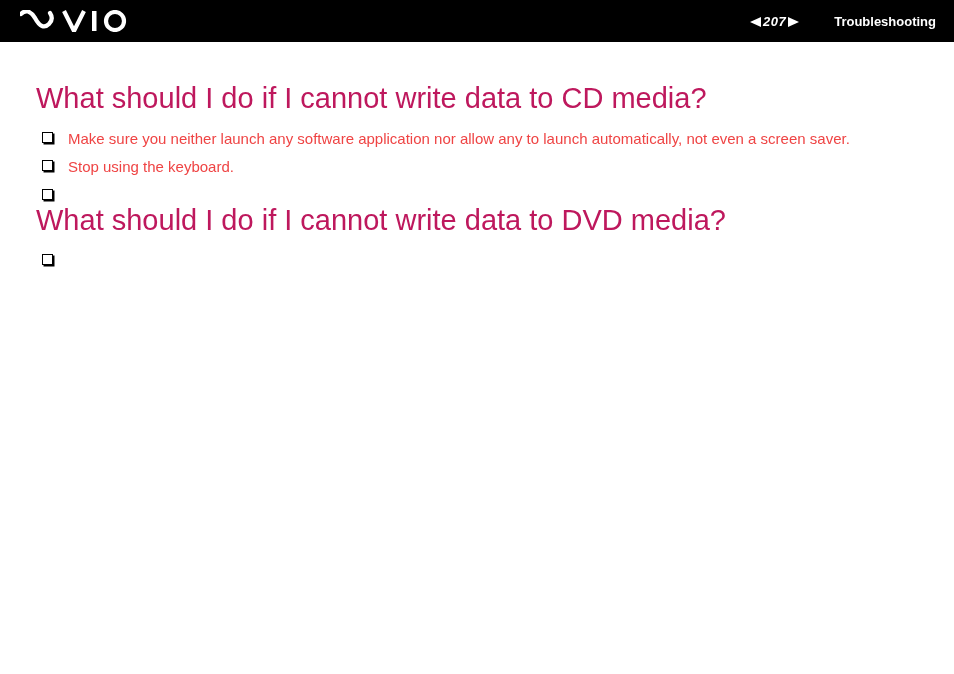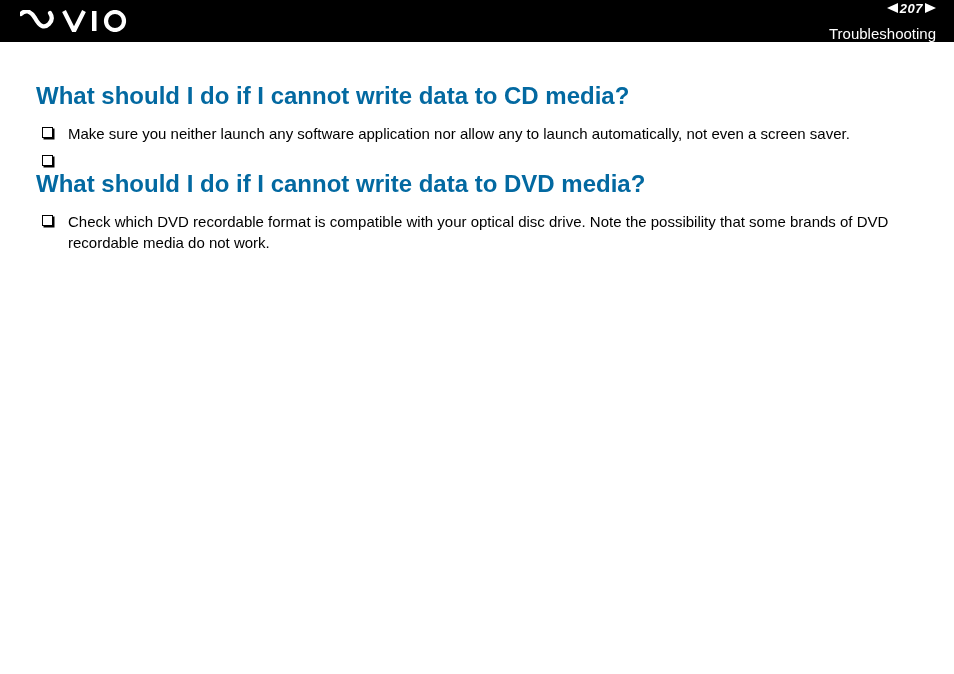--- a/index.html
+++ b/index.html
@@ -10,62 +10,62 @@
     background: #000;
     display: flex;
     align-items: center;
     justify-content: space-between;
     padding: 0 18px 0 20px;
     color: #fff;
   }
   .logo svg { display: block; }
   .header-right {
     display: flex;
-    flex-direction: column;
+    flex-direction: row;
     align-items: flex-end;
     justify-content: center;
-    gap: 8px;
+    gap: 0;
     font-size: 12px;
   }
   .page-nav {
     display: flex;
     align-items: center;
     gap: 2px;
     font-style: italic;
     font-weight: bold;
   }
   .arrow-left, .arrow-right {
     width: 0; height: 0; border-style: solid;
   }
   .arrow-left { border-width: 5.5px 11px 5.5px 0; border-color: transparent #fff transparent transparent; }
   .arrow-right { border-width: 5.5px 0 5.5px 11px; border-color: transparent transparent transparent #fff; }
   .page-nav .num { font-size: 13px; letter-spacing: 0.5px; }
-  .section-name { font-weight: normal; font-size: 15px; margin-top: 1px; }
+  .section-name { font-weight: bold; font-size: 13px; margin-top: 1px; margin-left: 35px; }
   .content {
     padding: 40px 36px 0 36px;
   }
   h2.q {
-    color: #0369a1;
-    font-weight: 700;
-    font-size: 24px;
+    color: #be185d;
+    font-weight: 400;
+    font-size: 29px;
     margin-bottom: 14px;
     margin-top: 0;
   }
   h2.q + ul { margin-bottom: 26px; }
   ul.bullets {
     list-style: none;
     padding-left: 6px;
   }
   ul.bullets li {
     position: relative;
     padding-left: 26px;
     font-size: 15px;
     line-height: 1.35;
     margin-bottom: 8px;
-    color: #000000;
+    color: #ef4444;
   }
   ul.bullets li .bullet-icon {
     position: absolute;
     left: 0;
     top: 3px;
     width: 11px;
     height: 11px;
     border: 1.5px solid #000;
     box-shadow: 1.5px 1.5px 0 0 #000;
     background: #fff;
@@ -91,21 +91,22 @@
     </div>
     <div class="section-name">Troubleshooting</div>
   </div>
 </div>
 
 <div class="content">
 
   <h2 class="q">What should I do if I cannot write data to CD media?</h2>
   <ul class="bullets">
     <li><span class="bullet-icon"></span><span>Make sure you neither launch any software application nor allow any to launch automatically, not even a screen saver.</span></li>
+    <li><span class="bullet-icon"></span><span>Stop using the keyboard.</span></li>
     <li><span class="bullet-icon"></span></li>
   </ul>
 
   <h2 class="q">What should I do if I cannot write data to DVD media?</h2>
   <ul class="bullets">
-    <li><span class="bullet-icon"></span><span>Check which DVD recordable format is compatible with your optical disc drive. Note the possibility that some brands of DVD recordable media do not work.</span></li>
+    <li><span class="bullet-icon"></span></li>
   </ul>
 
 </div>
 
 </body></html>

